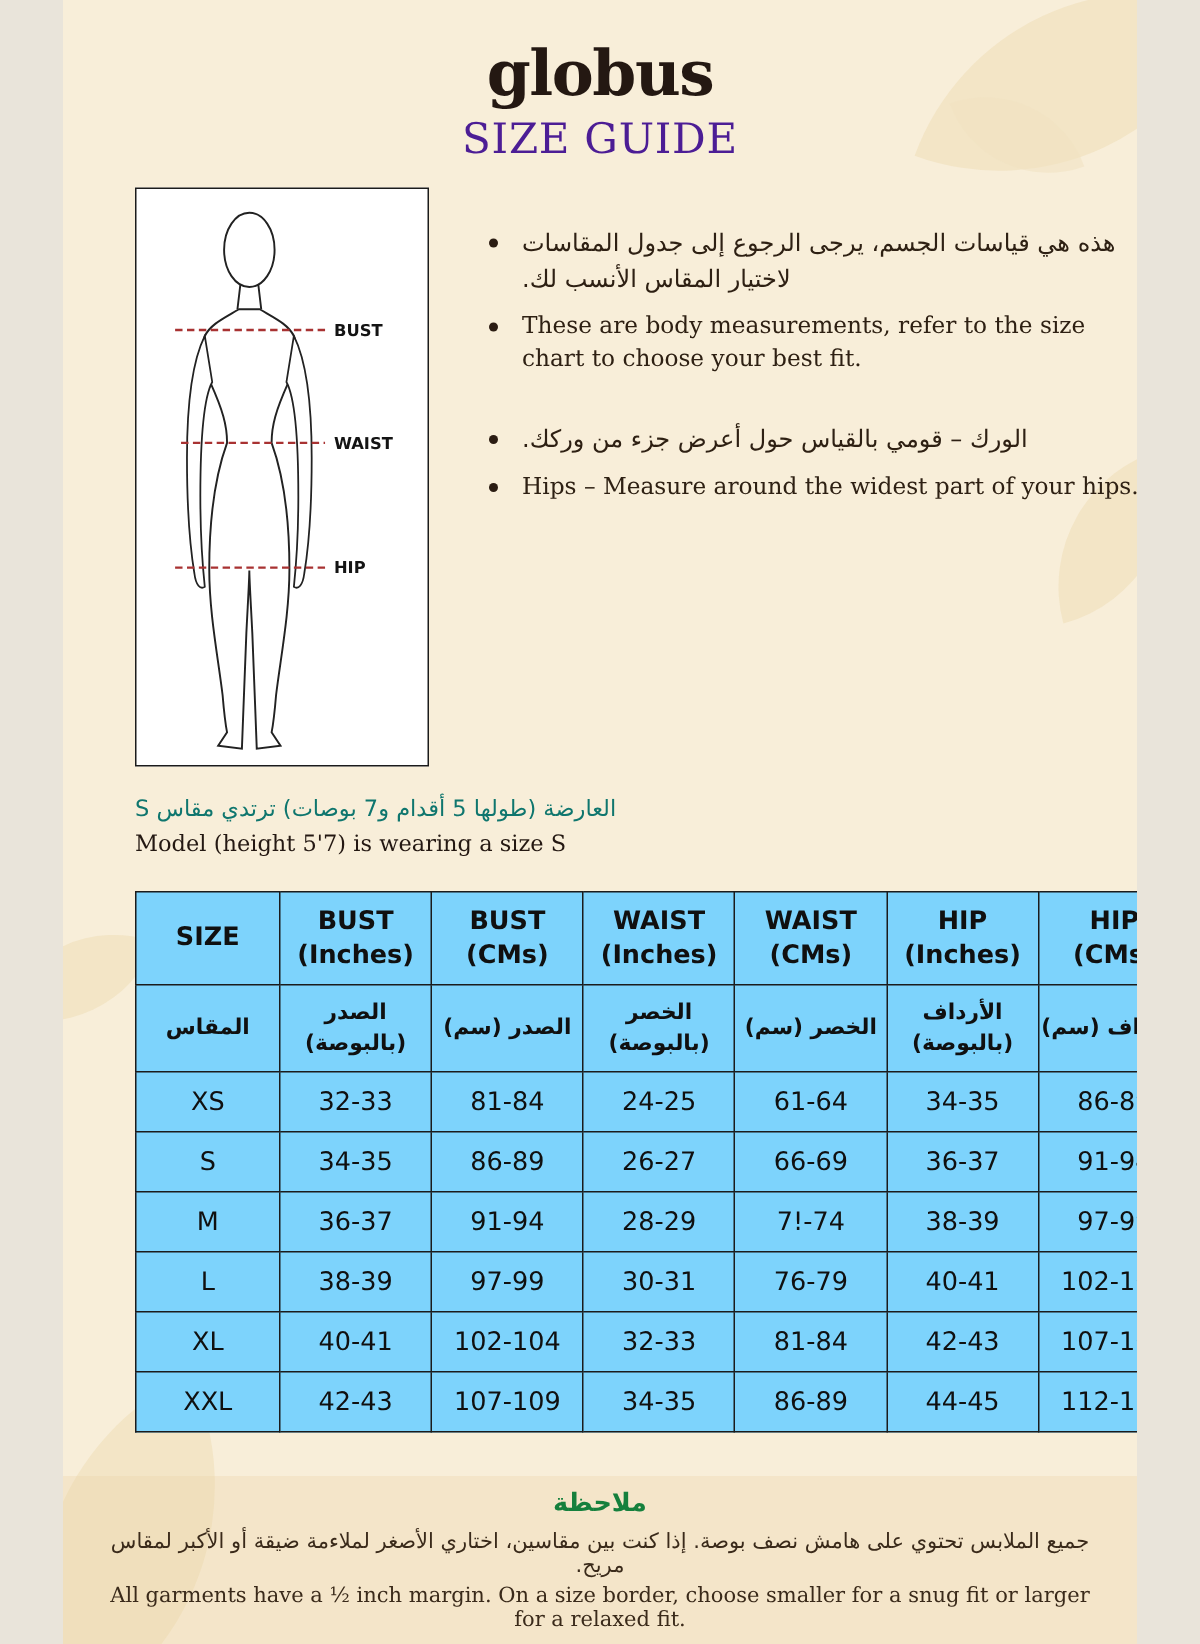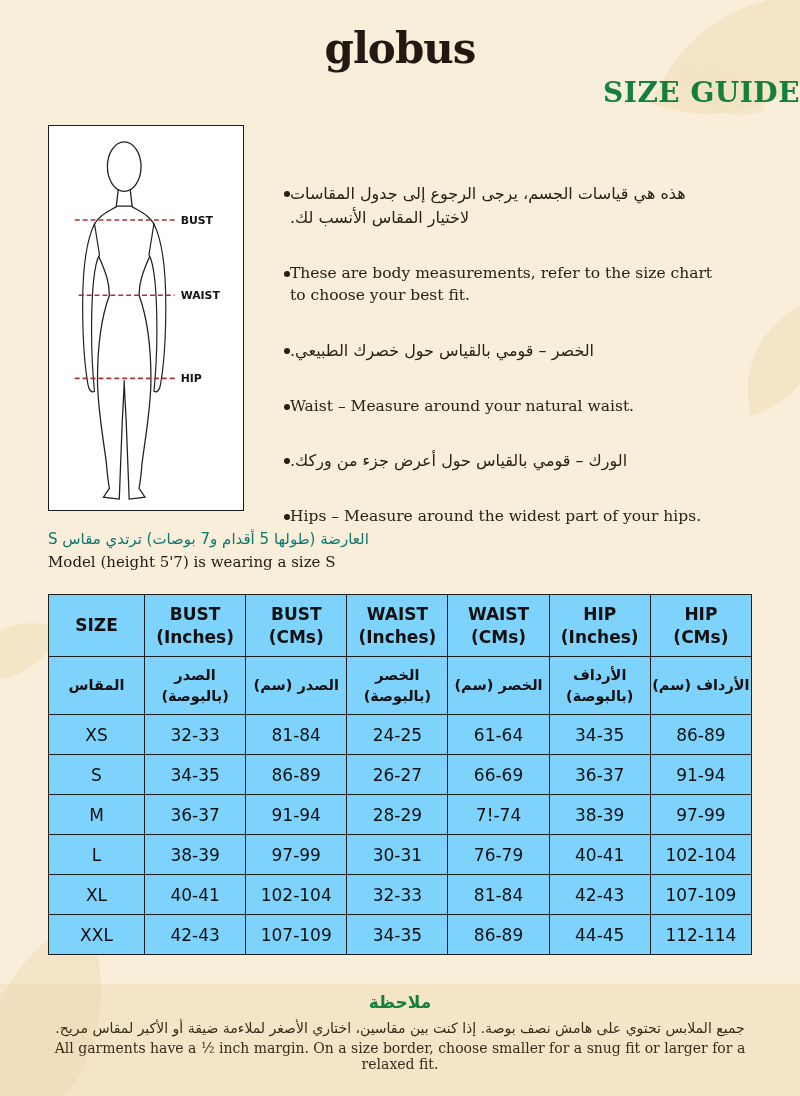--- a/index.html
+++ b/index.html
@@ -1,47 +1,47 @@
 <!DOCTYPE html>
 <html><head>
 <meta charset="utf-8">
 <style>
   * { margin:0; padding:0; box-sizing:border-box; }
   html,body { background:#e9e4da; }
   .page {
-    position:relative; width:800px; height:1096px; margin:0 auto;
+    position:relative; width:716px; height:1096px; margin:0 auto;
     background:#f8eed9; overflow:hidden;
     font-family:"DejaVu Serif", serif; color:#33241a;
   }
   
   .leaf { position:absolute; background:#f1e2c1; border-radius:0 100% 0 100%; opacity:.8; z-index:0; }
   .leaf-tr { width:165px; height:165px; right:-40px; top:-28px; transform:rotate(110deg); }
   .leaf-tr2 { width:70px; height:70px; right:45px; top:55px; transform:rotate(160deg); opacity:.55; }
   .leaf-r { width:95px; height:95px; right:-32px; top:310px; transform:rotate(75deg); }
   .leaf-l { width:80px; height:80px; left:-30px; top:612px; transform:rotate(-70deg); }
   .leaf-bl { width:175px; height:175px; left:-45px; top:945px; transform:rotate(-115deg); }
   .note-band { position:absolute; left:0; right:0; top:984px; height:112px; background:rgba(233,207,160,.28); z-index:0; }
 
   .content { position:relative; z-index:1; }
 
   
   .brand { position:absolute; left:0; right:0; top:24px; text-align:center;
            font-size:42px; font-weight:bold; letter-spacing:-1px; color:#241812; }
-  .guide-title { position:absolute; left:0; right:0; top:76px; text-align:right;
-           font-size:28px; font-weight:bold; letter-spacing:.5px; color:#15803d; }
+  .guide-title { position:absolute; left:0; right:0; top:76px; text-align:center;
+           font-size:28px; font-weight:normal; letter-spacing:.5px; color:#4c1d95; }
 
   
   .figure-box { position:absolute; left:48px; top:125px; width:196px; height:386px;
                 background:#ffffff; border:1.5px solid #1b1b1b; }
   .figure-box svg { display:block; width:100%; height:100%; }
 
   
   .bullets { position:absolute; left:284px; top:150px; width:440px; }
   .pair { margin-bottom:30px; }
-  .b-item { display:flex; gap:0; margin-bottom:8px;margin-top:32px; }
+  .b-item { display:flex; gap:16px; margin-bottom:8px; }
   .b-dot { flex:0 0 auto; width:6px; height:6px; border-radius:50%; background:#2b1c12; margin-top:9px; }
   .b-ar { font-family:"DejaVu Sans", sans-serif; direction:rtl; text-align:left;
           font-size:16px; line-height:1.5; color:#2e2013; }
   .b-en { font-size:15.5px; line-height:1.45; color:#2e2013; }
 
   
   .model-note { position:absolute; left:48px; top:528px; width:420px; }
   .model-ar { font-family:"DejaVu Sans", sans-serif; direction:rtl; text-align:left;
               font-size:15px; line-height:1.55; color:#0f766e; }
   .model-en { font-size:15px; line-height:1.55; color:#241812; }
@@ -124,30 +124,20 @@
           <span class="b-dot"></span>
           <span class="b-ar">هذه هي قياسات الجسم، يرجى الرجوع إلى جدول المقاسات لاختيار المقاس الأنسب لك.</span>
         </div>
         <div class="b-item">
           <span class="b-dot"></span>
           <span class="b-en">These are body measurements, refer to the size chart to choose your best fit.</span>
         </div>
       </div>
 
 
-      <div class="pair">
-        <div class="b-item">
-          <span class="b-dot"></span>
-          <span class="b-ar">الخصر – قومي بالقياس حول خصرك الطبيعي.</span>
-        </div>
-        <div class="b-item">
-          <span class="b-dot"></span>
-          <span class="b-en">Waist – Measure around your natural waist.</span>
-        </div>
-      </div>
 
       <div class="pair">
         <div class="b-item">
           <span class="b-dot"></span>
           <span class="b-ar">الورك – قومي بالقياس حول أعرض جزء من وركك.</span>
         </div>
         <div class="b-item">
           <span class="b-dot"></span>
           <span class="b-en">Hips – Measure around the widest part of your hips.</span>
         </div>

